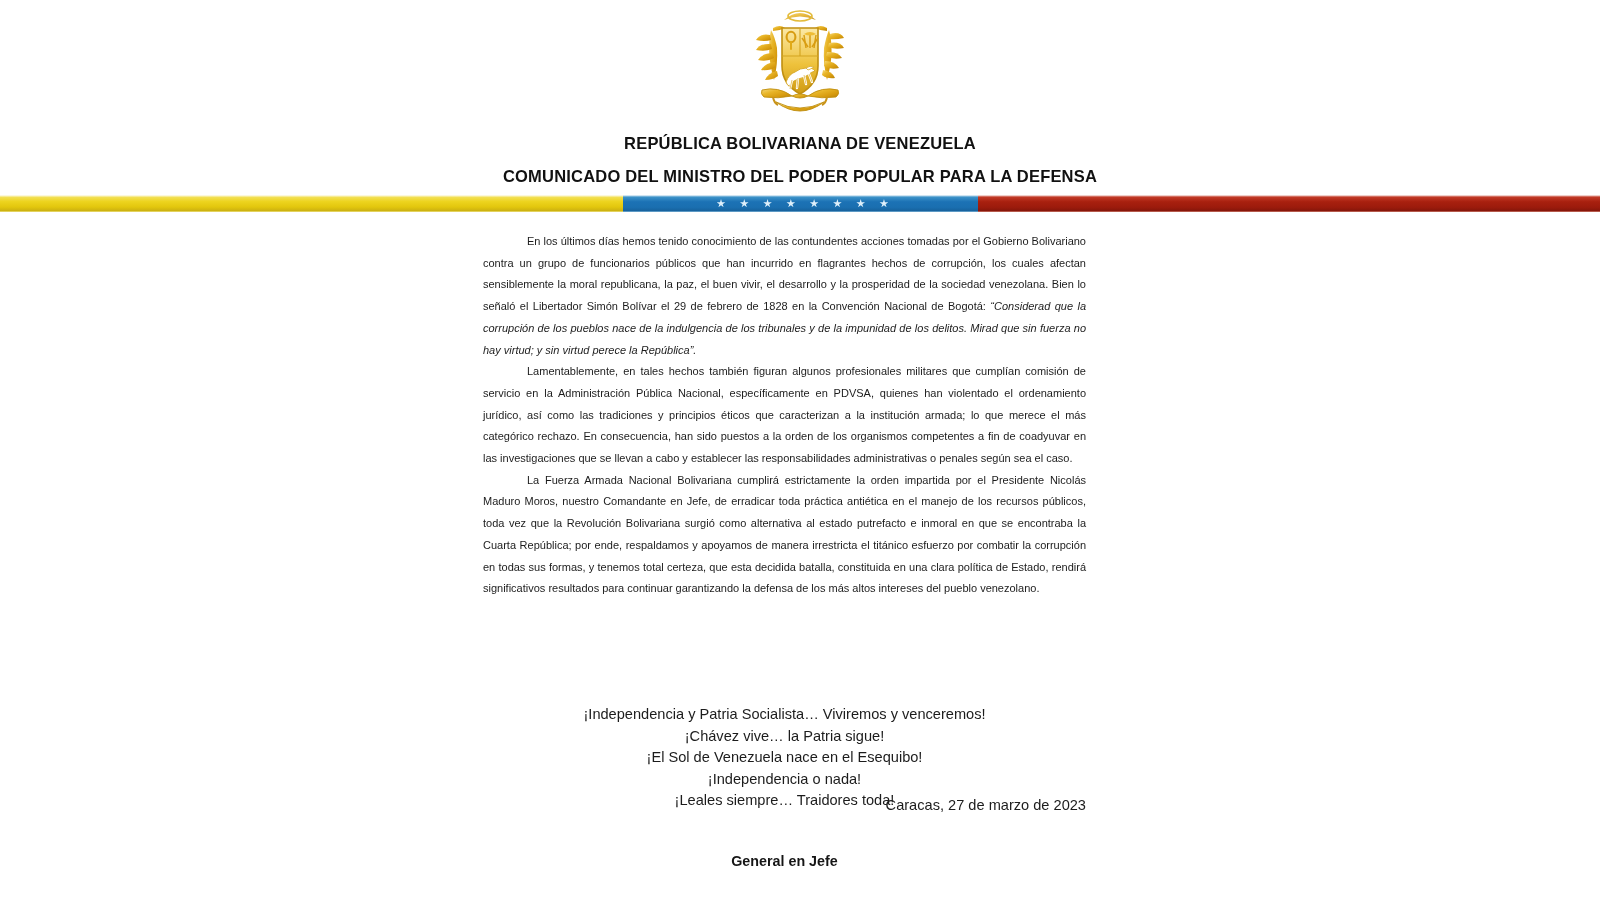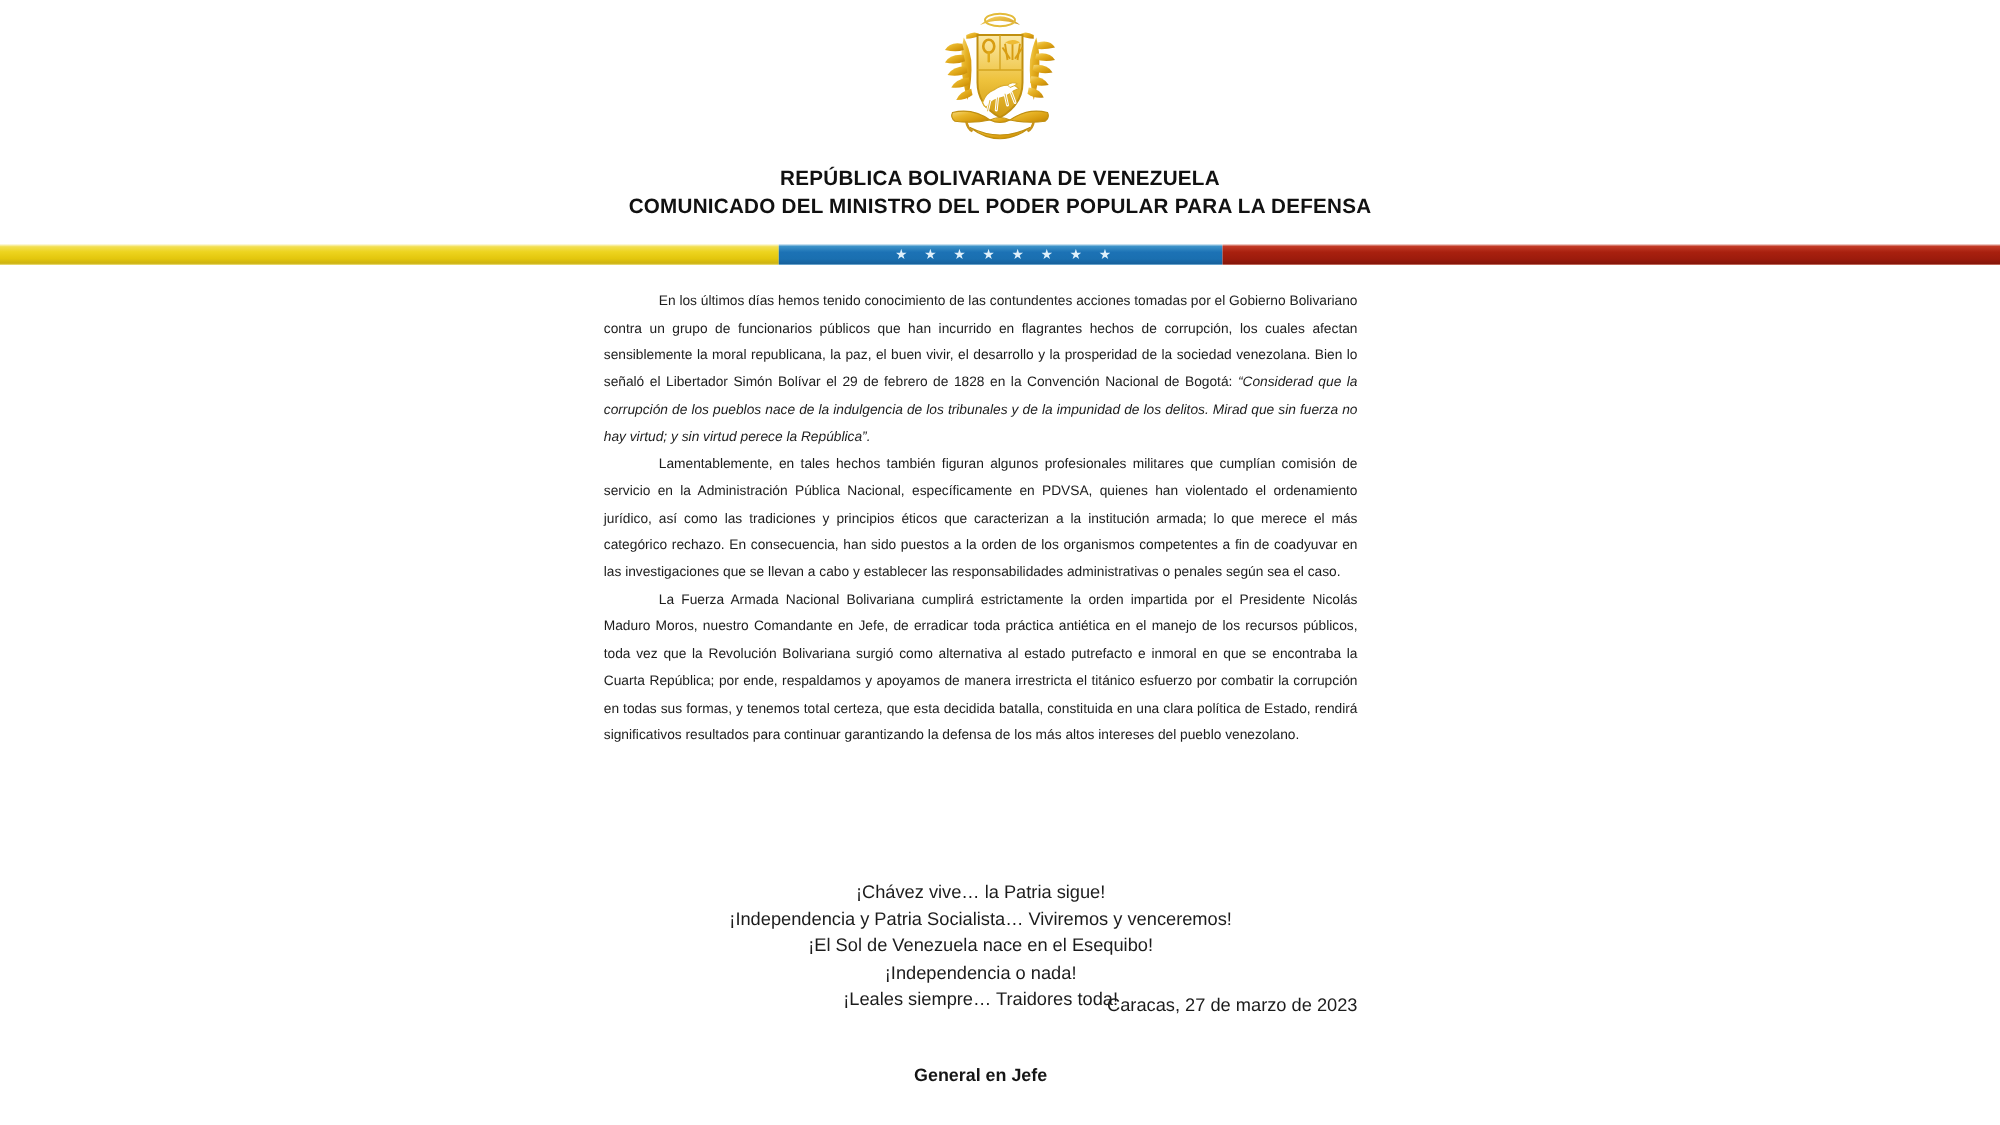--- a/index.html
+++ b/index.html
@@ -52,20 +52,21 @@
     color: #111111;
     line-height: 1.35;
     font-stretch: condensed;
   }
   .title-line-2 {
     font-size: 16.5px;
     font-weight: bold;
     letter-spacing: 0.2px;
     color: #111111;
     line-height: 1.35;
+    margin-top: 11px;
     font-stretch: condensed;
   }
 
   
   .tricolor {
     position: absolute;
     left: 0;
     top: 195px;
     width: 1600px;
     height: 17px;
@@ -306,22 +307,22 @@
 
   <div class="body-col">
     <p class="para"><span class="indent"></span><span>En los últimos días hemos tenido conocimiento de las contundentes acciones tomadas por el Gobierno Bolivariano contra un grupo de funcionarios públicos que han incurrido en flagrantes hechos de corrupción, los cuales afectan sensiblemente la moral republicana, la paz, el buen vivir, el desarrollo y la prosperidad de la sociedad venezolana. Bien lo señaló el Libertador Simón Bolívar el 29 de febrero de 1828 en la Convención Nacional de Bogotá:</span> <span class="quote">“Considerad que la corrupción de los pueblos nace de la indulgencia de los tribunales y de la impunidad de los delitos. Mirad que sin fuerza no hay virtud; y sin virtud perece la República”.</span></p>
 
     <p class="para"><span class="indent"></span><span>Lamentablemente, en tales hechos también figuran algunos profesionales militares que cumplían comisión de servicio en la Administración Pública Nacional, específicamente en PDVSA, quienes han violentado el ordenamiento jurídico, así como las tradiciones y principios éticos que caracterizan a la institución armada; lo que merece el más categórico rechazo. En consecuencia, han sido puestos a la orden de los organismos competentes a fin de coadyuvar en las investigaciones que se llevan a cabo y establecer las responsabilidades administrativas o penales según sea el caso.</span></p>
 
     <p class="para"><span class="indent"></span><span>La Fuerza Armada Nacional Bolivariana cumplirá estrictamente la orden impartida por el Presidente Nicolás Maduro Moros, nuestro Comandante en Jefe, de erradicar toda práctica antiética en el manejo de los recursos públicos, toda vez que la Revolución Bolivariana surgió como alternativa al estado putrefacto e inmoral en que se encontraba la Cuarta República; por ende, respaldamos y apoyamos de manera irrestricta el titánico esfuerzo por combatir la corrupción en todas sus formas, y tenemos total certeza, que esta decidida batalla, constituida en una clara política de Estado, rendirá significativos resultados para continuar garantizando la defensa de los más altos intereses del pueblo venezolano.</span></p>
   </div>
 
   <div class="slogans">
+    <div class="slogan">¡Independencia y Patria Socialista… Viviremos y venceremos!</div>
     <div class="slogan">¡Chávez vive… la Patria sigue!</div>
-    <div class="slogan">¡Independencia y Patria Socialista… Viviremos y venceremos!</div>
     <div class="slogan">¡El Sol de Venezuela nace en el Esequibo!</div>
     <div class="slogan">¡Independencia o nada!</div>
     <div class="slogan">¡Leales siempre… Traidores toda!</div>
   </div>
 
   <div class="dateline">Caracas, 27 de marzo de 2023</div>
 
   <div class="signature">
     <div class="sig-rank">General en Jefe</div>
   </div>

